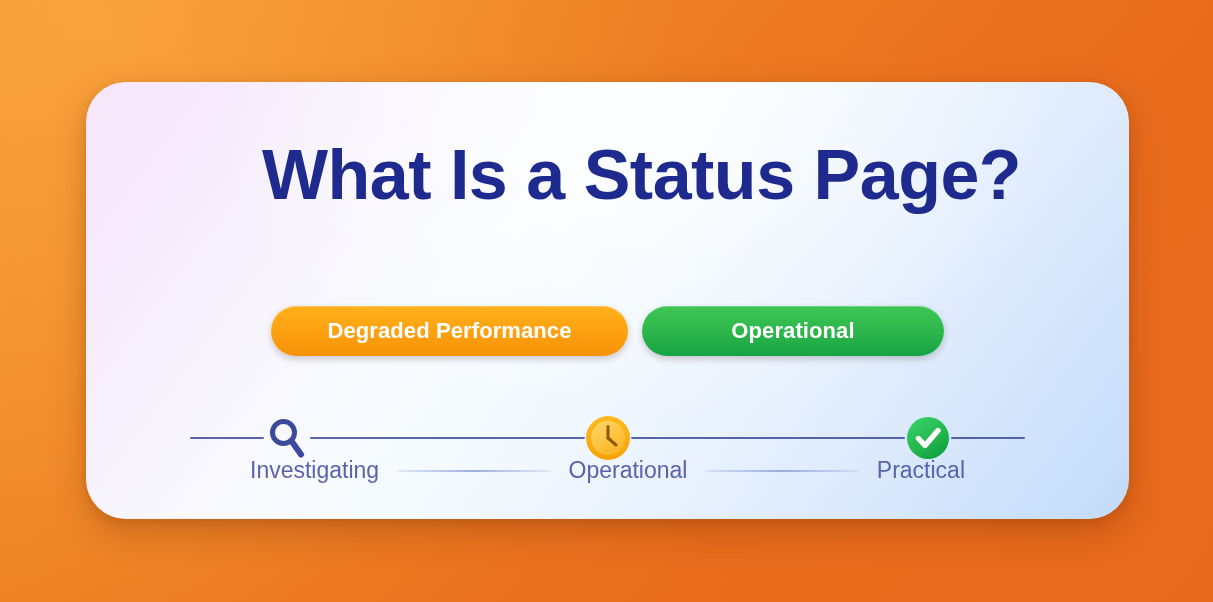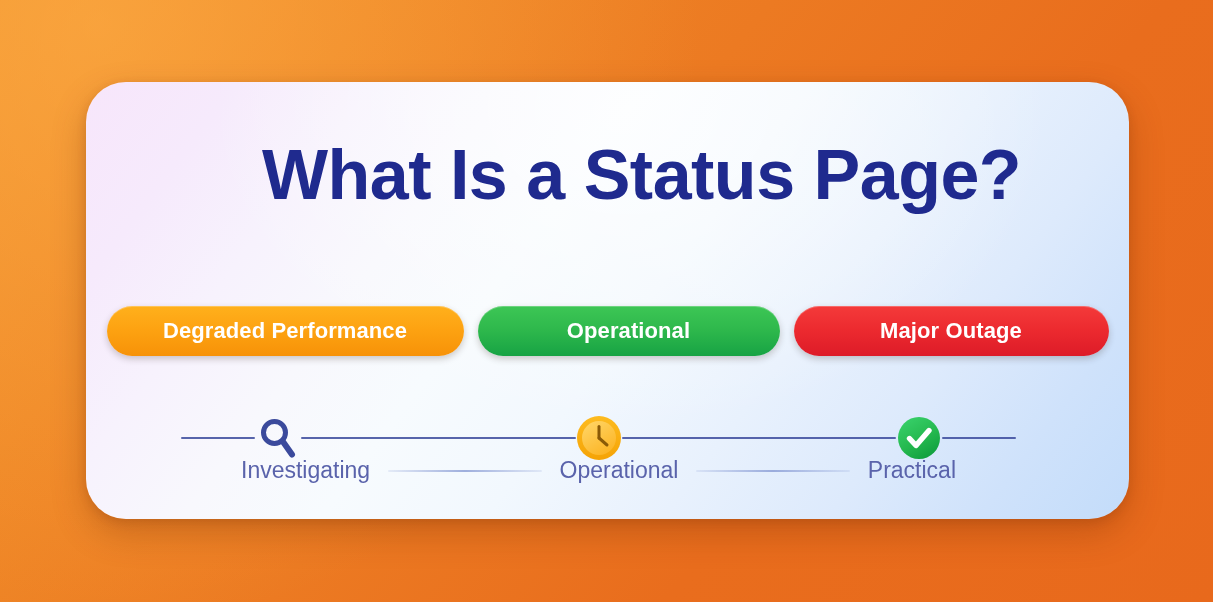--- a/index.html
+++ b/index.html
@@ -147,21 +147,21 @@
     box-shadow: 0 3px 7px rgba(40,25,10,0.22), inset 0 1px 0 rgba(255,255,255,0.25);
   }
   .badge.green  { background: linear-gradient(180deg, #3dc655 0%, #2eb84c 48%, #17a344 100%); min-width: 242px; }
   .badge.orange { background: linear-gradient(180deg, #ffb01c 0%, #fda211 48%, #f79208 100%); min-width: 297px; }
   .badge.red    { background: linear-gradient(180deg, #f43a3a 0%, #ec2a2f 48%, #dd1b28 100%); min-width: 255px; }
 
   
   .timeline {
     position: absolute;
     top: 318px;
-    left: 95px;
+    left: 104px;
     width: 835px;
     height: 104px;
   }
   .tl-track {
     position: absolute;
     top: 15px;
     left: 0;
     width: 100%;
     display: flex;
     align-items: center;
@@ -219,21 +219,20 @@
 
   <div class="card">
     <div class="card-inner">
 
       <div class="title">What Is a Status Page?</div>
 
 
       <div class="badges">
         <div class="badge orange">Degraded Performance</div>
         <div class="badge green">Operational</div>
-        <div class="badge red">Major Outage</div>
       </div>
 
       <div class="timeline">
 
         <div class="tl-track">
 
           <div class="tl-line stub"></div>
 
           <div class="tl-node">
             <svg class="icon-search" viewBox="0 0 42 42">

